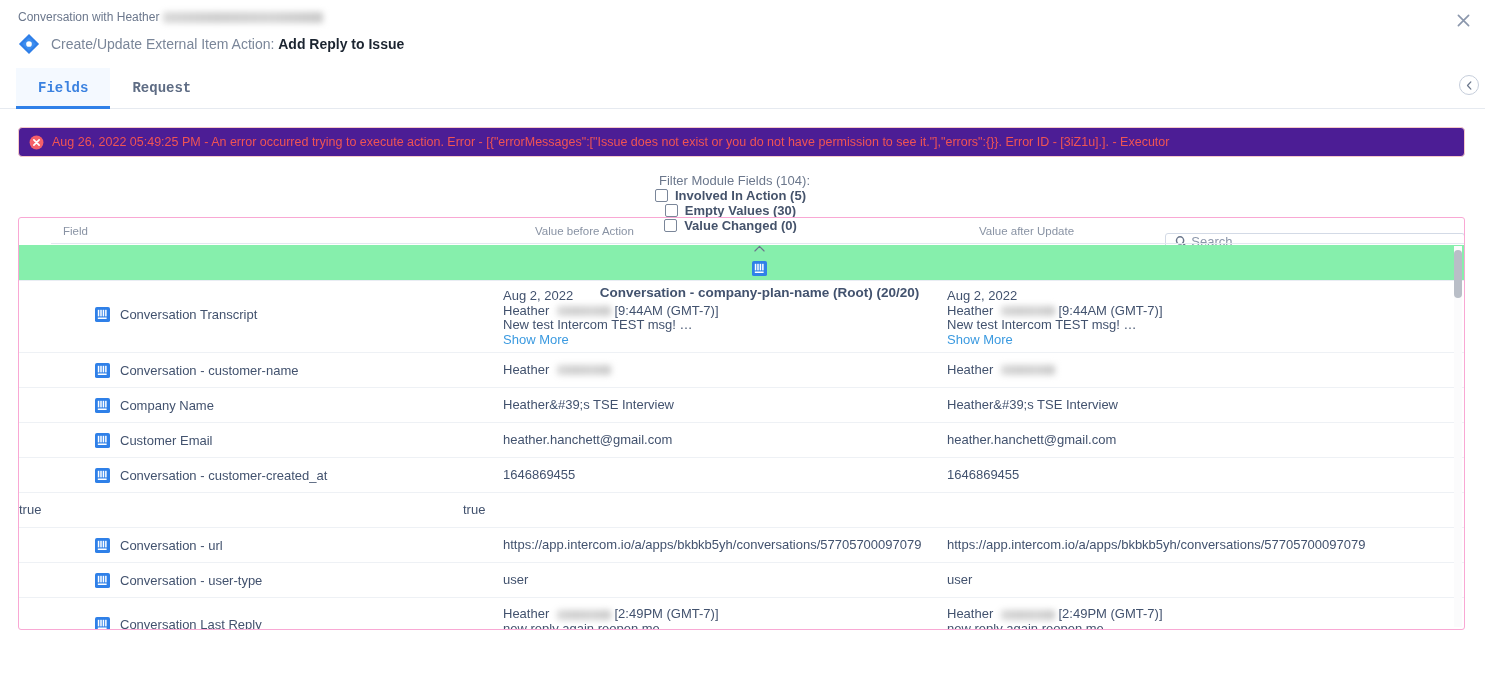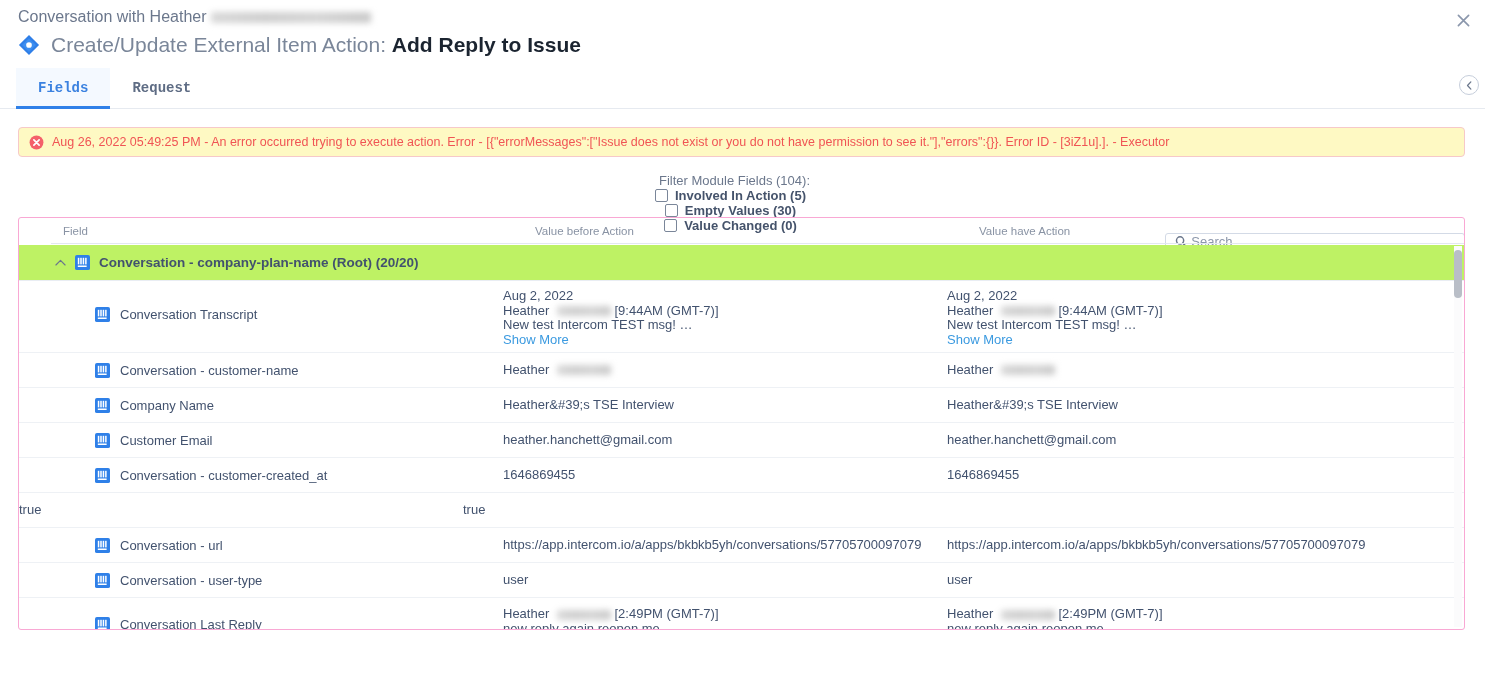--- a/index.html
+++ b/index.html
@@ -7,31 +7,31 @@
     width: 1485px; height: 693px;
     background: #ffffff;
     font-family: "Liberation Sans", sans-serif;
     overflow: hidden;
     color: #42526e;
   }
 
   
   .header { position: relative; padding: 10px 0 0 18px; height: 68px; }
   .breadcrumb {
-    font-size: 16px; color: #6b778c; line-height: 14px;
+    font-size: 12px; color: #6b778c; line-height: 14px;
     display: flex; align-items: center; gap: 0px;
   }
   .blur-pii {
     display: inline-block; vertical-align: middle;
     background: linear-gradient(90deg,#d8d8d8,#cfcfcf,#d5d5d5,#c9c9c9);
     filter: blur(3px); border-radius: 2px; margin-left: 4px;
   }
   .title-row { display: flex; align-items: center; gap: 11px; margin-top: 9px; }
   .jira-diamond { width: 22px; height: 22px; flex: none; }
-  .title-text { font-size: 21px; color: #7a8699; font-weight: 400; white-space: nowrap; }
+  .title-text { font-size: 14px; color: #7a8699; font-weight: 400; white-space: nowrap; }
   .title-text b { color: #1b2430; font-weight: 700; }
   .close-btn {
     position: absolute; top: 8px; right: 10px;
     width: 24px; height: 24px; display: flex;
     align-items: center; justify-content: center; cursor: pointer;
   }
 
   
   .tabbar {
     position: relative; border-bottom: 1px solid #e6eaf0;
@@ -49,21 +49,21 @@
   }
   .collapse-circle {
     position: absolute; right: 6px; top: 7px;
     width: 20px; height: 20px; border-radius: 50%;
     border: 1px solid #c6cedb; background: #fff;
     display: flex; align-items: center; justify-content: center; cursor: pointer;
   }
 
   
   .error-banner {
-    margin: 18px 20px 0 18px; background: #fef9c3;
+    margin: 18px 20px 0 18px; background: #4c1d95;
     border: 1px solid #f6c9c9; border-radius: 4px;
     height: 30px; display: flex; align-items: center; gap: 8px;
     padding: 0 10px; font-size: 12.5px; color: #f05454;
     white-space: nowrap; overflow: hidden;
   }
 
   
   .filter-row {
     display: flex; align-items: center; margin: 16px 20px 0 18px;
     height: 30px;
@@ -97,22 +97,22 @@
     border-bottom: 1px solid #e3e8ef; font-size: 11.5px; color: #8993a4;
   }
   .col-field  { width: 484px; padding-left: 12px; flex: none; }
   .col-before { width: 444px; flex: none; }
   .col-after  { flex: 1; }
   .tbody { position: absolute; top: 27px; left: 0; right: 0; bottom: 0; overflow: hidden; }
 
   .group-row {
     display: flex; align-items: center; gap: 9px;
     height: 36px; padding-left: 36px;
-    background: #bef264; border-bottom: 1px solid #e9edf3;
-    font-size: 13.5px; font-weight: 700; color: #42526e; cursor: pointer;
+    background: #86efac; border-bottom: 1px solid #e9edf3;
+    font-size: 13.5px; font-weight: 700; color: #42526e; cursor: pointer; flex-direction: column;
   }
   .chev { width: 11px; flex: none; }
 
   .row {
     display: flex; border-bottom: 1px solid #eef1f5;
     align-items: center; min-height: 35px; font-size: 13px; color: #42526e;
   }
   .row.tall  { min-height: 72px; align-items: flex-start; padding-top: 8px; }
   .row.tall2 { min-height: 52px; align-items: flex-start; padding-top: 9px; }
   .cell-field { display: flex; align-items: flex-start; gap: 10px; padding-left: 76px; }
@@ -204,21 +204,21 @@
       <path d="M9 9 L12.6 12.6" stroke="#6b778c" stroke-width="1.9" stroke-linecap="round"></path>
     </svg>
     <input type="text" placeholder="Search" style="">
   </div>
 </div>
 
 <div class="table-wrap">
   <div class="thead">
     <div class="col-field">Field</div>
     <div class="col-before">Value before Action</div>
-    <div class="col-after">Value have Action</div>
+    <div class="col-after">Value after Update</div>
   </div>
 
   <div class="tbody">
     <div class="group-row">
       <svg class="chev" viewBox="0 0 12 8">
         <path d="M1 6.5 L6 1.5 L11 6.5" stroke="#6b778c" stroke-width="1.3" fill="none" stroke-linecap="round" stroke-linejoin="round"></path>
       </svg>
       <svg class="mod-icon" viewBox="0 0 16 16">
         <rect x="0" y="0" width="16" height="16" rx="2" fill="#2f80e8"></rect>
         <rect x="3" y="3" width="1.6" height="7" fill="#fff"></rect>

